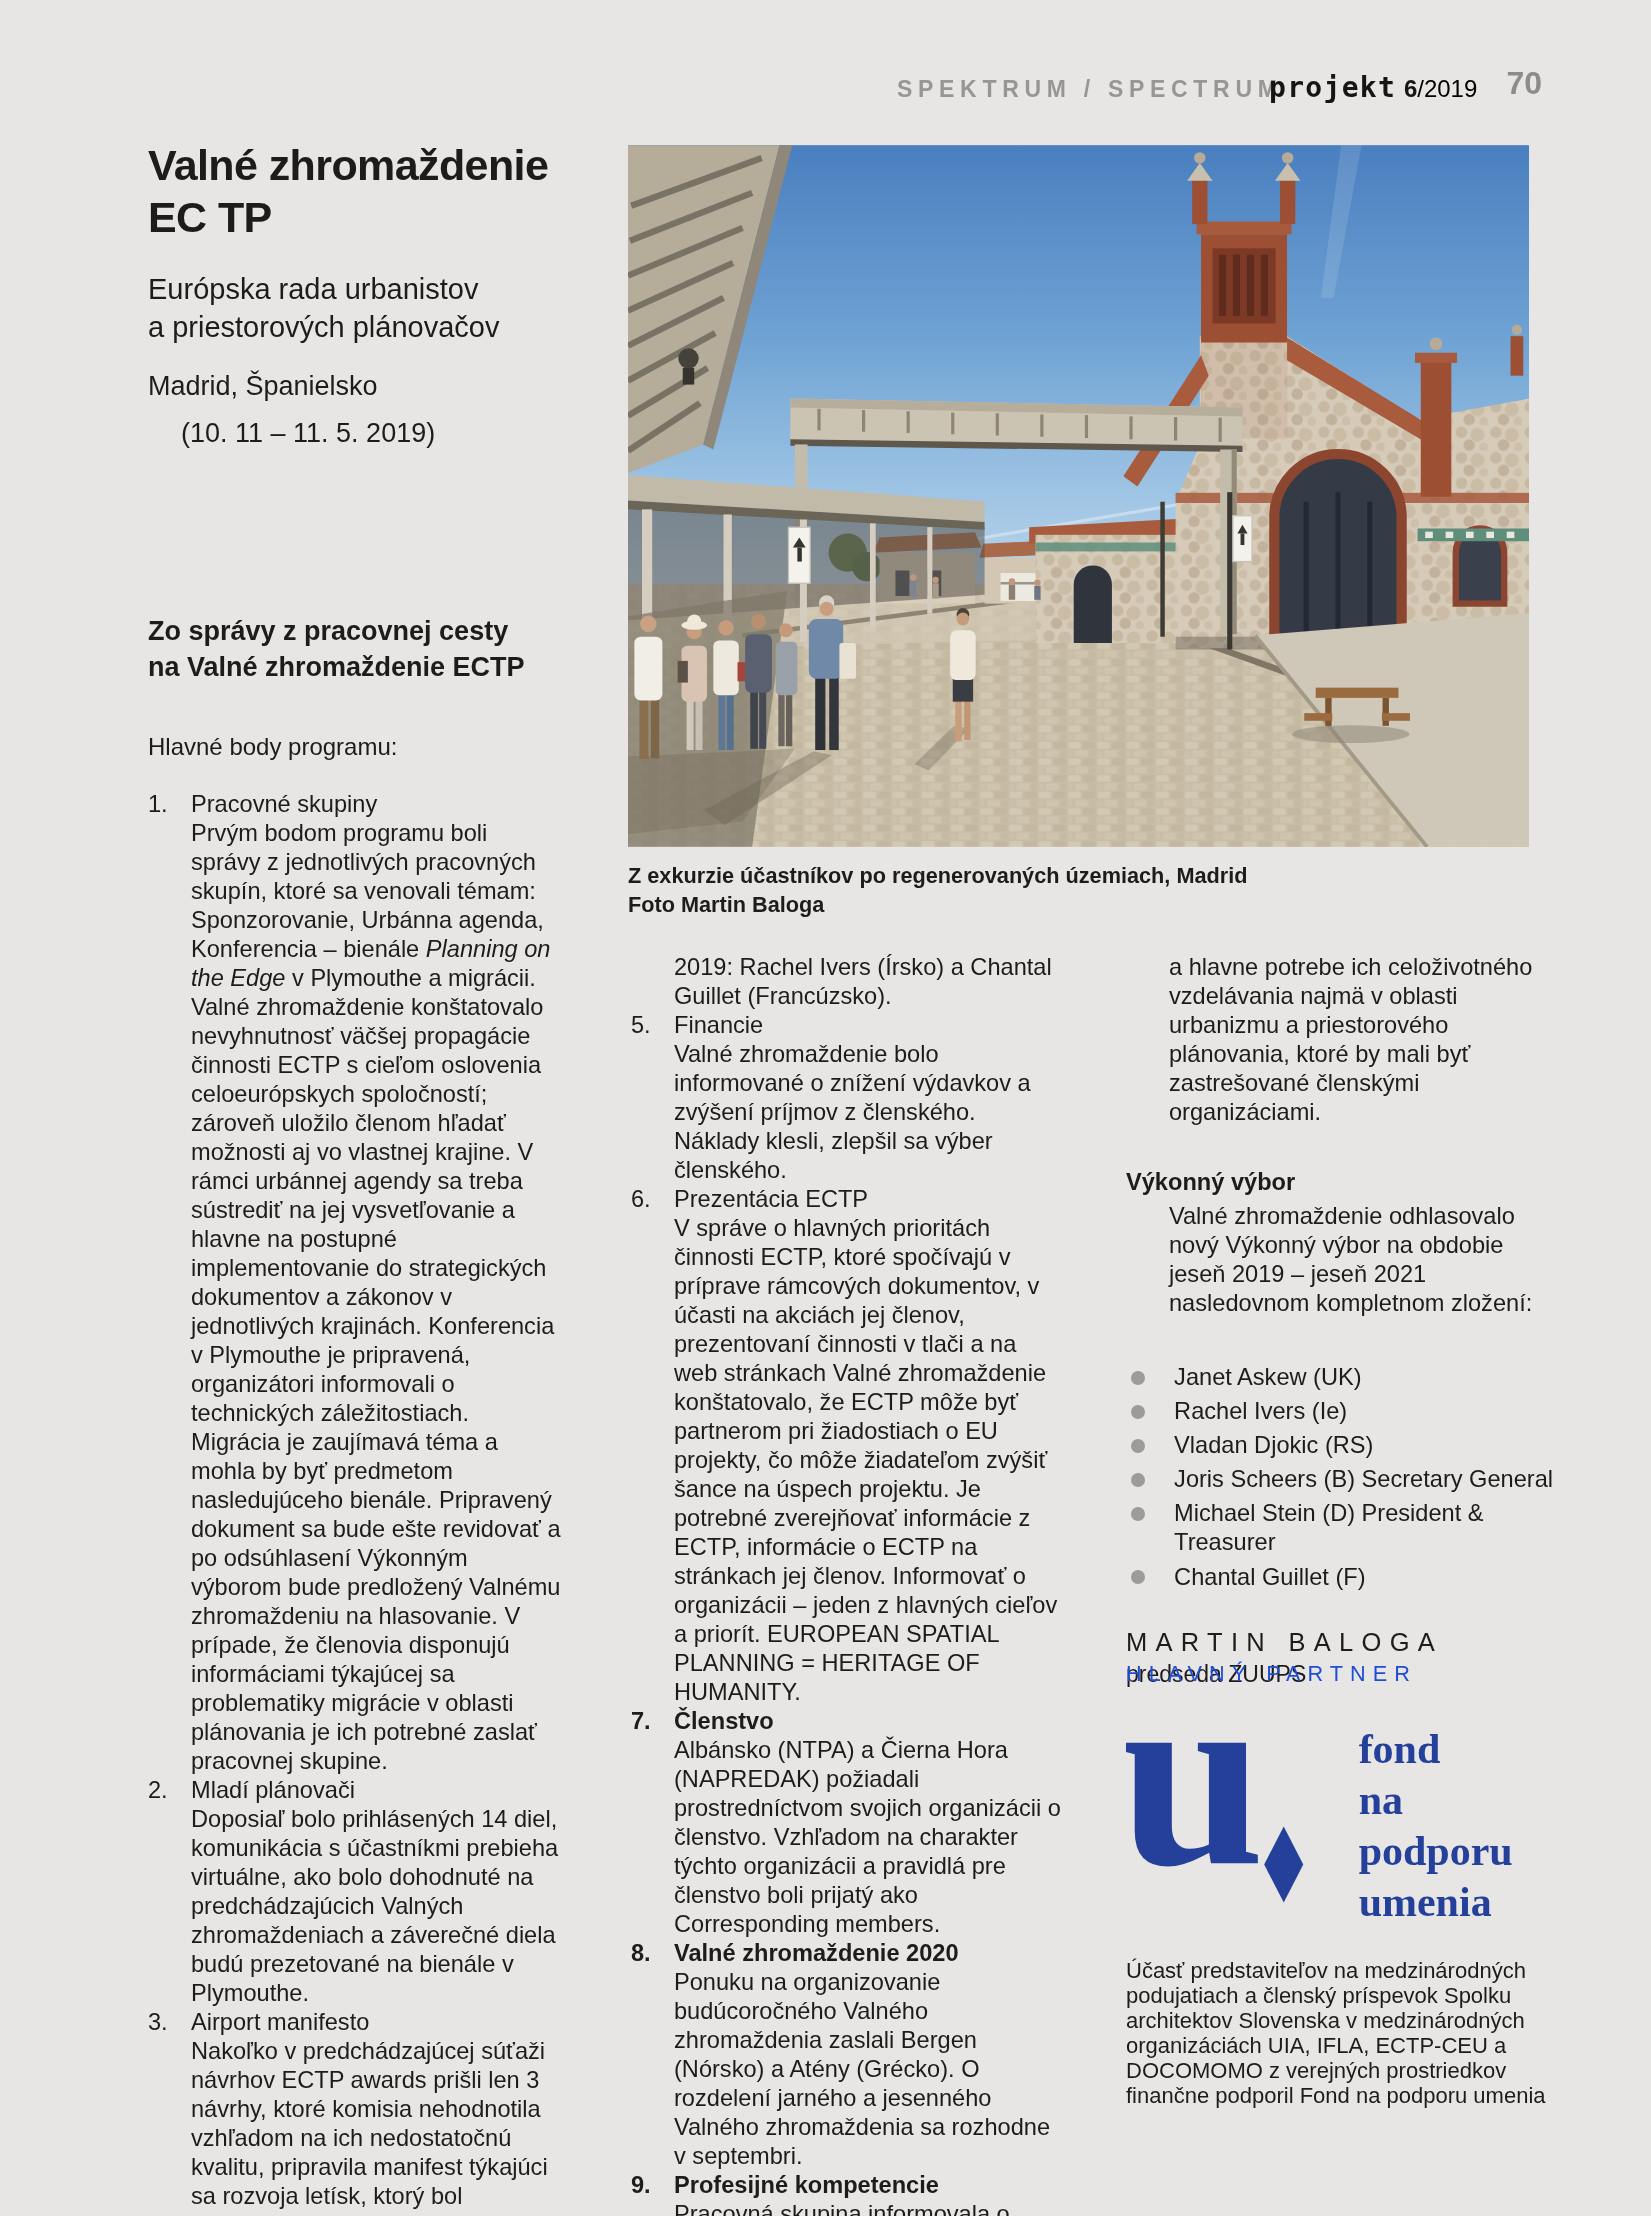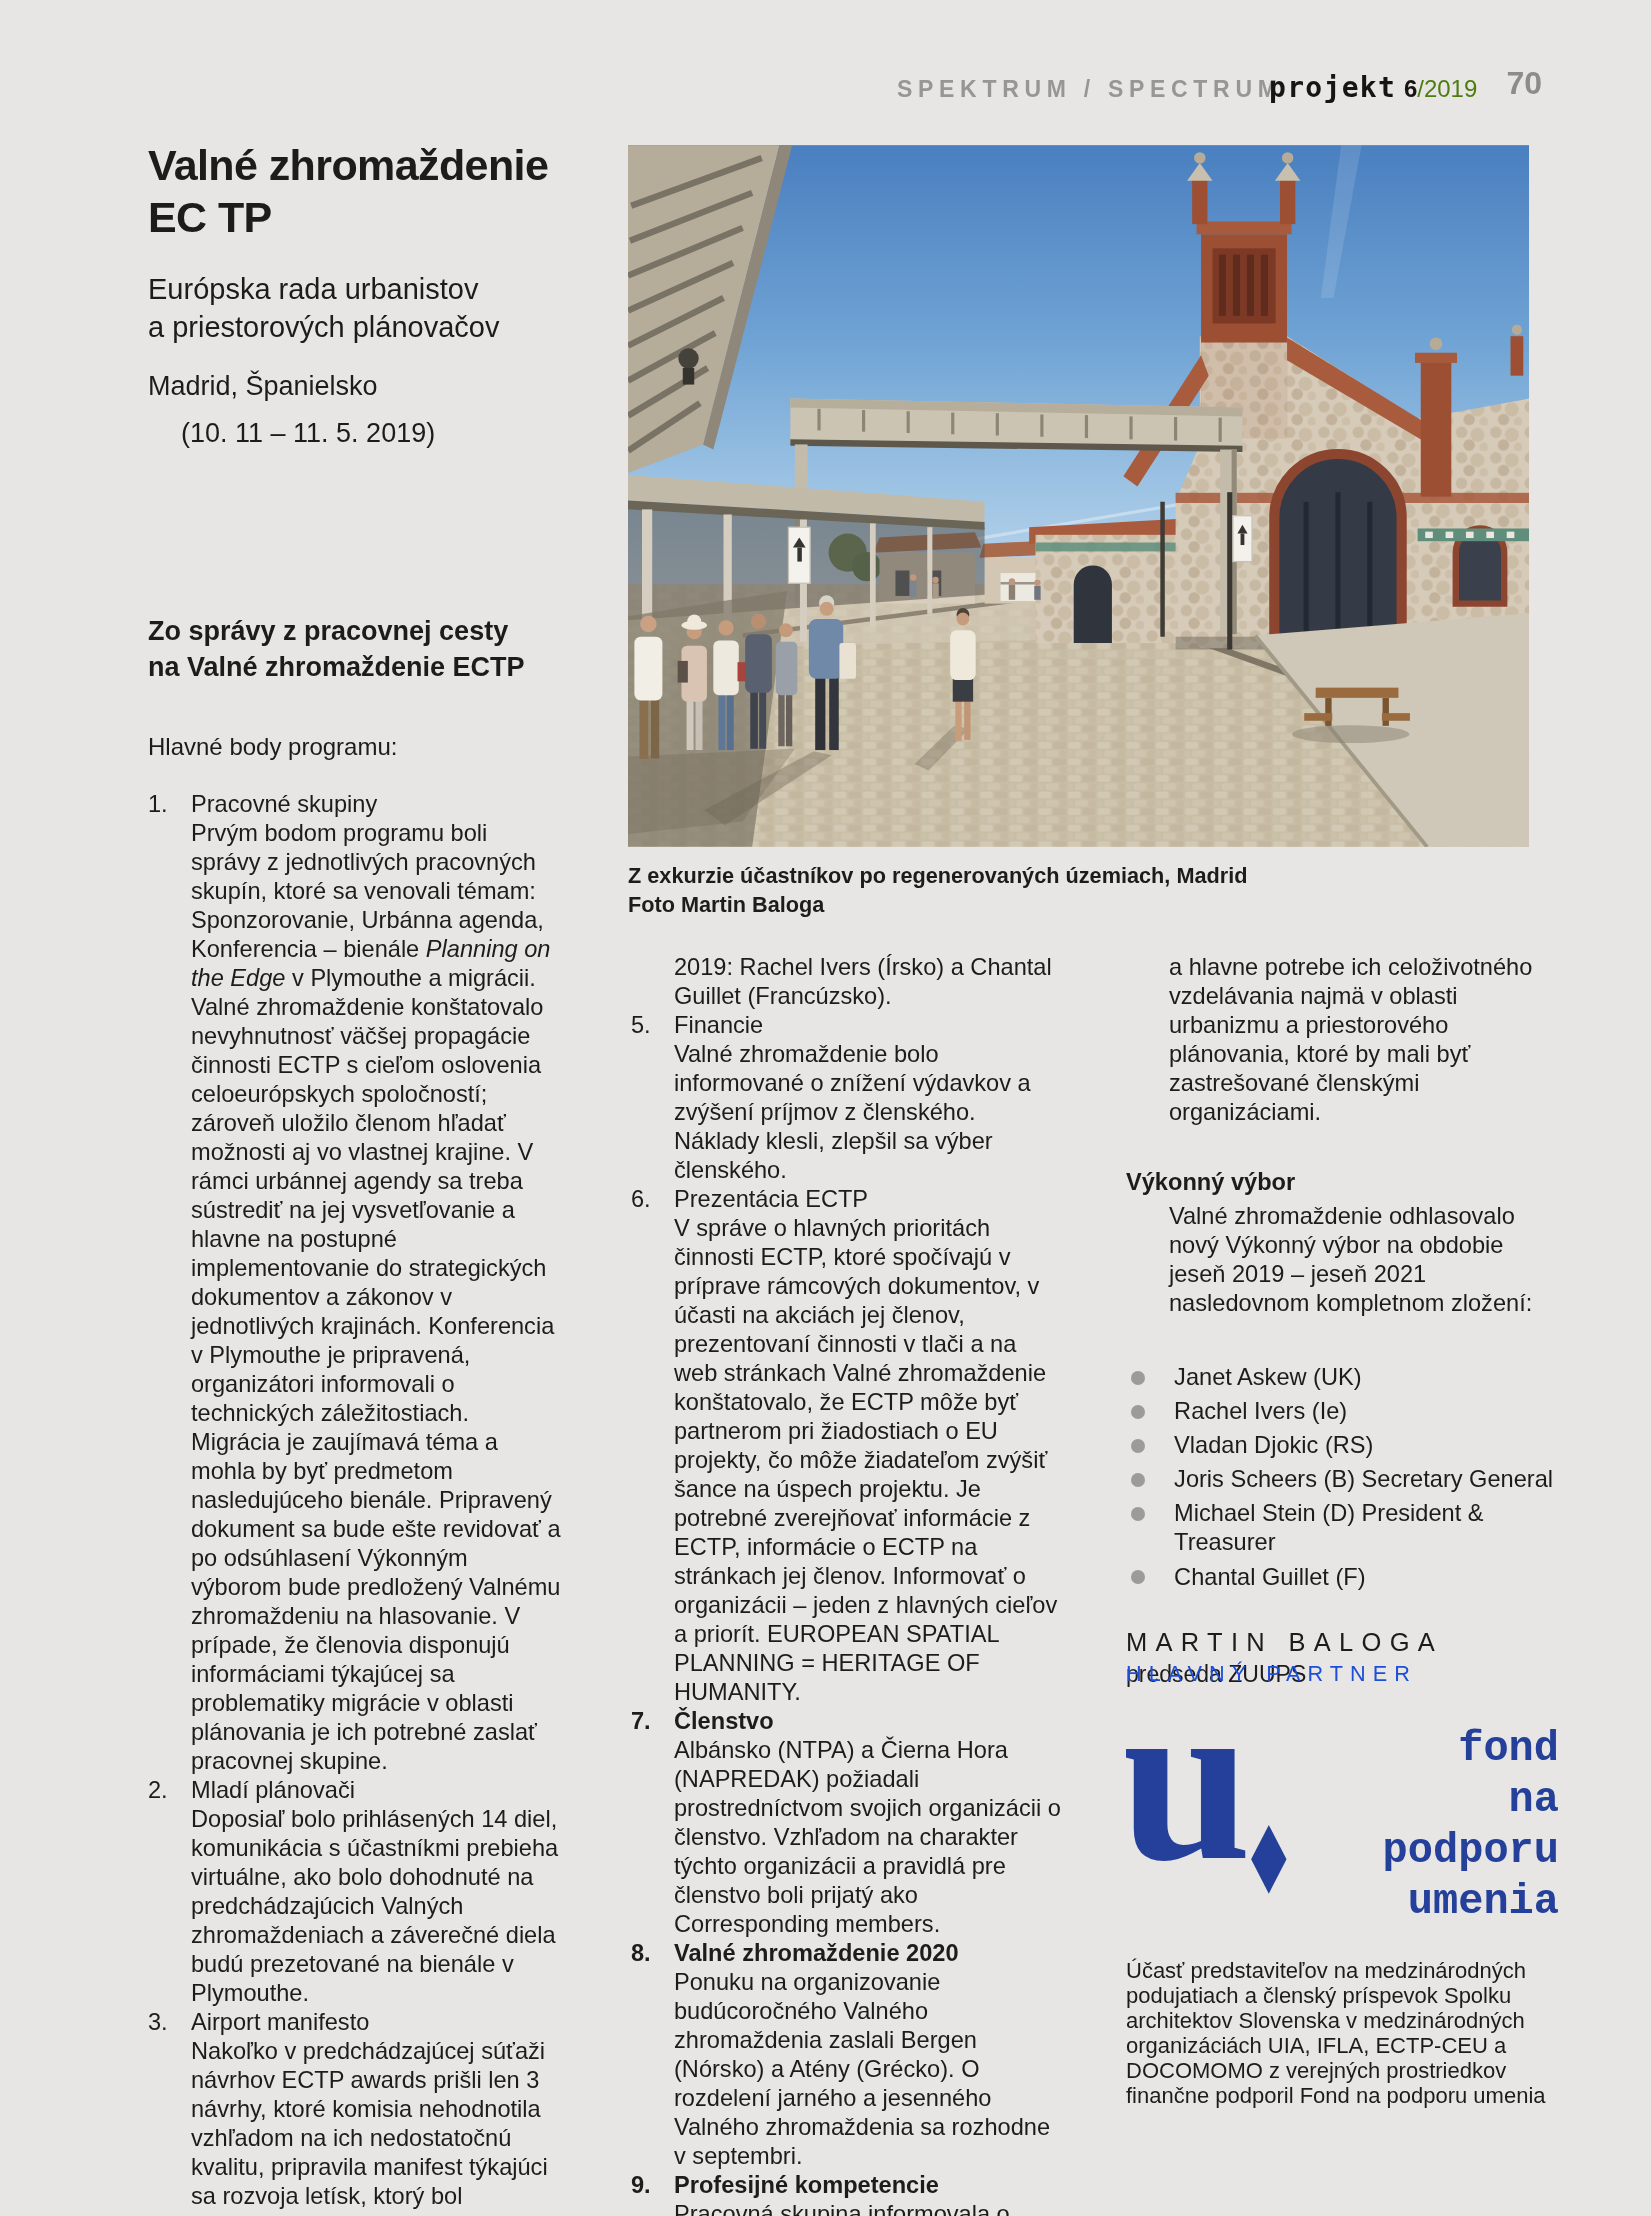--- a/index.html
+++ b/index.html
@@ -5,21 +5,21 @@
   html,body{margin:0;padding:0;background:#e7e6e4;}
   .page{position:relative;width:1652px;height:2216px;background:#e7e6e4;
         font-family:"Liberation Sans",sans-serif;color:#1d1c1b;overflow:hidden;}
   .abs{position:absolute;}
 
   
   .hdr-section{top:76px;left:897px;font-weight:bold;font-size:23px;letter-spacing:5.7px;color:#979695;}
   .hdr-mag{top:71px;left:1269px;font-size:28px;white-space:nowrap;}
   .hdr-mag .mag{font-family:"DejaVu Sans Mono",monospace;font-weight:bold;letter-spacing:1.3px;color:#161514;}
   .hdr-mag .iss{font-weight:bold;font-size:24px;color:#161514;}
-  .hdr-mag .yr{font-size:24px;color:#4d7c0f;}
+  .hdr-mag .yr{font-size:24px;color:#000000;}
   .hdr-page{top:65px;left:1453px;width:89px;text-align:right;font-weight:bold;font-size:32px;color:#8d8c8b;}
 
   
   .title{top:139px;left:148px;width:459px;font-weight:bold;font-size:43px;line-height:52px;letter-spacing:-0.6px;}
   .subtitle{top:270px;left:148px;width:459px;font-size:29px;line-height:38px;}
   .loc{top:371px;left:148px;font-size:27px;}
   .dates{top:418px;left:148px;font-size:27px;margin-left:33px;}
 
   
   .rep-head{top:613px;left:148px;width:446px;font-weight:bold;font-size:27px;line-height:36px;}
@@ -43,22 +43,22 @@
   .committee-body{padding-left:43px;margin-top:5.1px;}
   .bullets{list-style:none;margin:45px 0 0 0;padding:0;}
   .bullets li{display:flex;align-items:flex-start;margin:0 0 5.1px 0;}
   .dot{flex:0 0 14px;height:14px;border-radius:50%;background:#9b9b9b;margin:7.6px 29px 0 5.1px;}
   .sig-name{margin-top:36px;font-size:25.5px;letter-spacing:8.3px;}
   .sig-role{margin-top:3.8px;font-size:23px;}
 
   
   .partner-head{top:1661px;left:1126px;font-size:21.7px;letter-spacing:7px;color:#1d4ed8;}
   .logo{top:1714px;left:1126px;width:433px;display:flex;align-items:flex-start;}
-  .logo-text{font-family:Liberation Mono, monospace;font-weight:bold;
-             font-size:42px;line-height:51px;margin-left:37px;margin-top:10.2px;text-align:right;}
+  .logo-text{font-family:Liberation Serif, serif;font-weight:bold;
+             font-size:42px;line-height:51px;margin-left:37px;margin-top:10.2px;}
   .credit{top:1910px;left:1126px;width:440px;font-size:22px;line-height:25px;margin-top:48px;}
 </style>
 </head>
 <body>
 
 <div class="page">
 
   <div class="abs hdr-section">SPEKTRUM / SPECTRUM</div>
   <div class="abs hdr-mag">
     <span class="mag">projekt</span>

